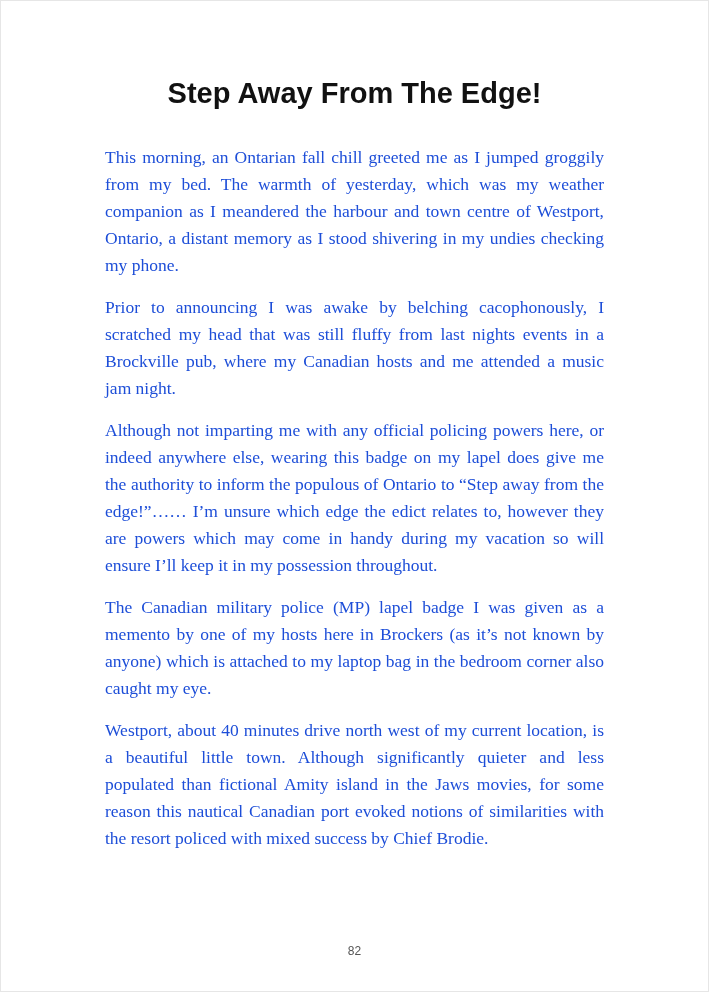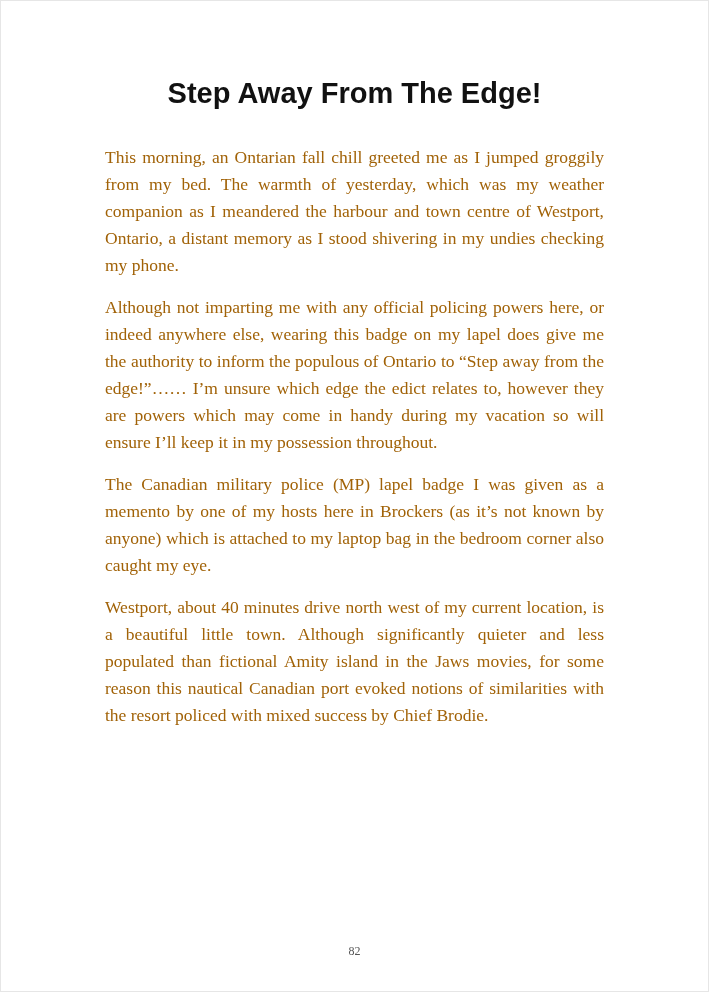--- a/index.html
+++ b/index.html
@@ -33,47 +33,48 @@
     color: #111111;
     margin-bottom: 34px;
   }
 
   .body-text p {
     font-size: 17.5px;
     line-height: 27px;
     text-align: justify;
     text-justify: inter-word;
     margin-bottom: 15px;
-    color: #a16207;
+    color: #1d4ed8;
   }
 
   .footer {
     position: absolute;
     bottom: 32px;
     left: 0;
     width: 100%;
     text-align: center;
   }
 
   .page-number {
-    font-family: Liberation Serif, serif;
+    font-family: Liberation Sans, sans-serif;
     font-size: 12px;
     color: #555555;
   }
 </style>
 </head>
 <body>
 
 <div class="page">
   <div class="page-inner">
 
     <h1 class="title">Step Away From The Edge!</h1>
 
     <div class="body-text">
       <p>This morning, an Ontarian fall chill greeted me as I jumped groggily from my bed. The warmth of yesterday, which was my weather companion as I meandered the harbour and town centre of Westport, Ontario, a distant memory as I stood shivering in my undies checking my phone.</p>
+      <p>Prior to announcing I was awake by belching cacophonously, I scratched my head that was still fluffy from last nights events in a Brockville pub, where my Canadian hosts and me attended a music jam night.</p>
       <p>Although not imparting me with any official policing powers here, or indeed anywhere else, wearing this badge on my lapel does give me the authority to inform the populous of Ontario to “Step away from the edge!”…… I’m unsure which edge the edict relates to, however they are powers which may come in handy during my vacation so will ensure I’ll keep it in my possession throughout.</p>
       <p>The Canadian military police (MP) lapel badge I was given as a memento by one of my hosts here in Brockers (as it’s not known by anyone) which is attached to my laptop bag in the bedroom corner also caught my eye.</p>
       <p>Westport, about 40 minutes drive north west of my current location, is a beautiful little town. Although significantly quieter and less populated than fictional Amity island in the Jaws movies, for some reason this nautical Canadian port evoked notions of similarities with the resort policed with mixed success by Chief Brodie.</p>
     </div>
 
   </div>
 
   <div class="footer">
     <span class="page-number">82</span>
   </div>

